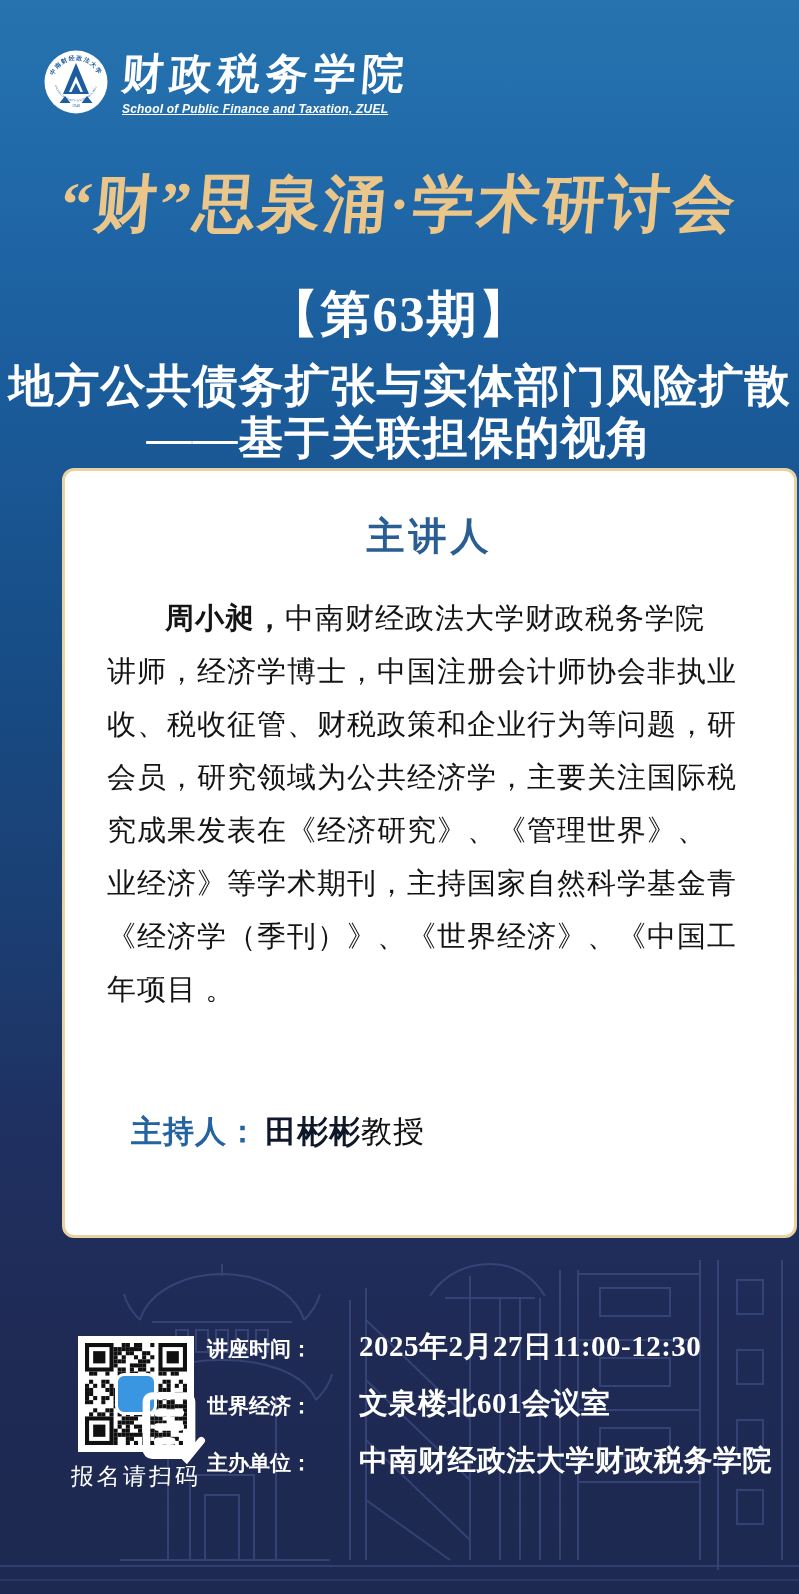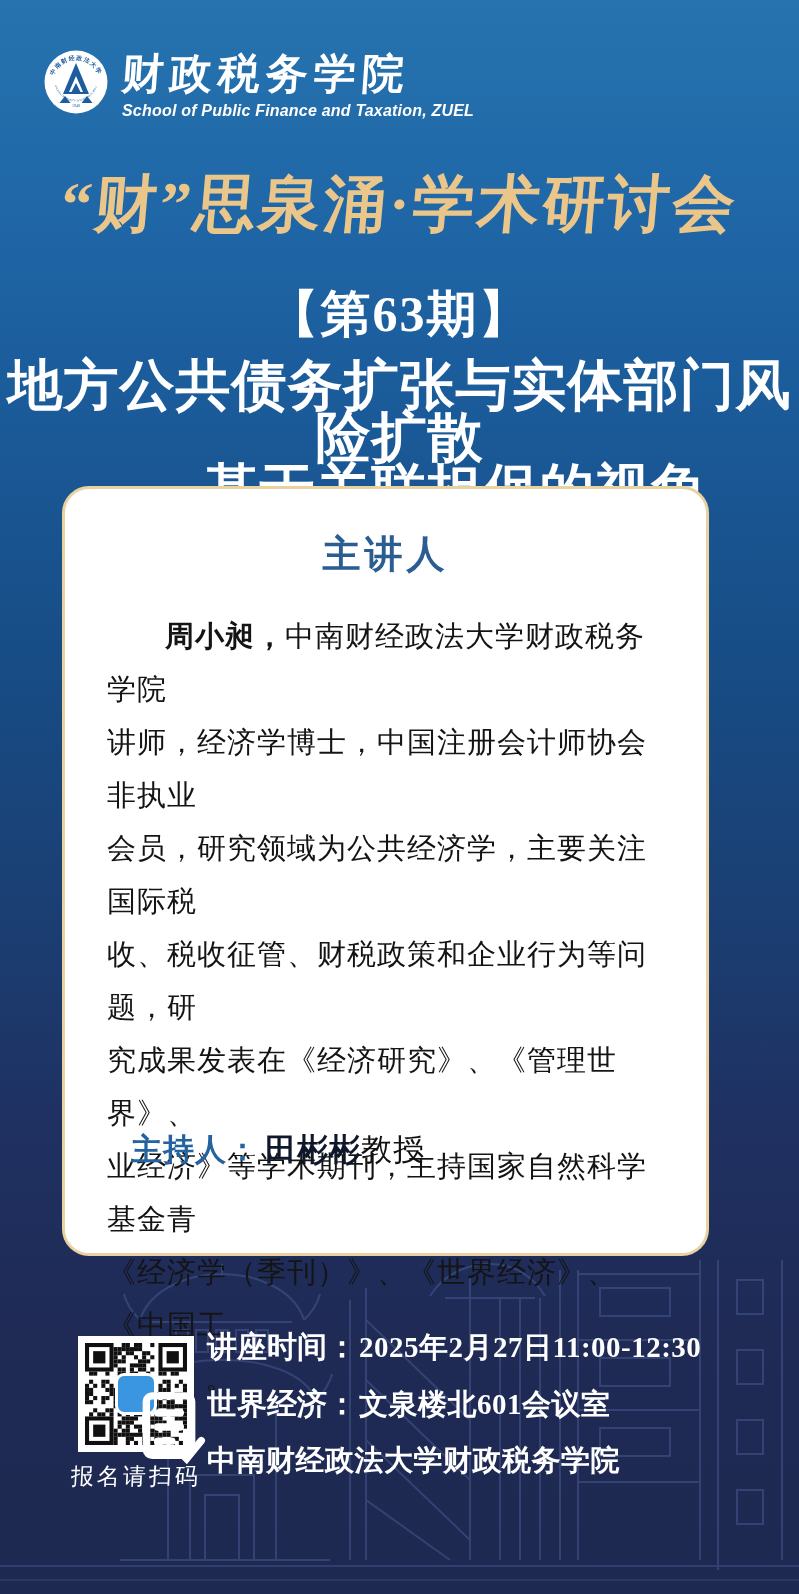--- a/index.html
+++ b/index.html
@@ -13,33 +13,33 @@
   .poster > *{position:absolute;z-index:1;}
   
   .building-art{z-index:0;left:0;top:1258px;}
   
   .logo-row{left:44px;top:50px;display:flex;align-items:flex-start;}
   .seal{width:64px;height:64px;flex:0 0 auto;}
   .logo-text{margin-left:14px;color:#ffffff;}
   .school-cn{font-size:42px;font-weight:bold;letter-spacing:6px;line-height:48px;
              transform:skewX(-4deg);}
   .school-en{font-family:"Liberation Sans","DejaVu Sans",sans-serif;
-             font-size:16px;font-weight:bold;font-style:italic;margin-top:4px;letter-spacing:0.2px;}
+             font-size:12px;font-weight:bold;font-style:italic;margin-top:4px;letter-spacing:0.2px;text-decoration:underline;}
   
   .series-title{left:0;top:162px;width:100%;text-align:center;
     color:#eac68b;font-size:62px;font-weight:bold;letter-spacing:3px;
     transform:skewX(-5deg);}
   
   .issue{left:0;top:281px;width:100%;text-align:center;color:#ffffff;
     font-size:50px;font-weight:bold;letter-spacing:2px;}
   .main-title{left:0;top:360px;width:100%;margin:0;text-align:center;color:#ffffff;
-    font-size:55px;font-weight:bold;line-height:52px;letter-spacing:1px;}
-  
-  .card{left:62px;top:486px;width:647px;height:770px;background:#ffffff;
-    border:3px solid #e9d2a0;border-radius:27px;box-sizing:border-box;}
+    font-size:45px;font-weight:bold;line-height:52px;letter-spacing:1px;}
+  
+  .card{left:62px;top:468px;width:735px;height:770px;background:#ffffff;
+    border:3px solid #e9d2a0;border-radius:12px;box-sizing:border-box;}
   .card h2{margin:40px 0 0 0;text-align:center;color:#2a5d92;
     font-size:38px;letter-spacing:4px;font-weight:bold;}
   .bio{margin:30px 36px 0 42px;font-size:29px;line-height:53px;
     color:#141414;letter-spacing:1px;}
   .bio .indent{text-indent:58px;}
   .bio .bold{font-weight:bold;}
   .host-row{position:absolute;left:66px;top:640px;font-size:31px;letter-spacing:1px;}
   .host-label{color:#2563a0;font-weight:bold;}
   .host-name{color:#0f172a;font-weight:bold;margin-left:6px;}
   .host-title{color:#111111;}
@@ -49,21 +49,21 @@
     box-sizing:border-box;padding:7px;}
   .qr-box svg{display:block;width:102px;height:102px;}
   .qr-icon{position:absolute;left:37px;top:37px;width:42px;height:42px;
     background:#3a96e0;border:3px solid #ffffff;border-radius:9px;box-sizing:border-box;}
   .qr-caption{width:150px;margin-left:-17px;margin-top:9px;text-align:center;
     color:#ffffff;font-size:23px;letter-spacing:3px;transform:skewX(-3deg);}
   
   .info-rows{left:207px;top:1327px;}
   .info-row{display:flex;align-items:baseline;margin-bottom:19px;height:38px;}
   .info-label{display:inline-block;width:152px;color:#ffffff;
-    font-size:30px;font-weight:bold;font-family:Liberation Serif, serif;}
+    font-size:21px;font-weight:bold;font-family:Liberation Serif, serif;}
   .info-value{color:#ffffff;font-size:29px;font-weight:bold;letter-spacing:0.5px;
     white-space:nowrap;}
 </style>
 </head>
 <body>
 
 <div class="poster">
 
   <svg class="building-art" width="799" height="336" viewBox="0 0 799 336">
     <g fill="none" stroke="#4a5c94" stroke-width="2" opacity="0.5">
@@ -146,22 +146,22 @@
     <span>——基于关联担保的视角</span>
   </h1>
 
   <section class="card">
     <h2>主讲人</h2>
     <div class="bio">
       <div class="bio-line indent">
         <span class="bold">周小昶，</span><span>中南财经政法大学财政税务学院</span>
       </div>
       <div class="bio-line">讲师，经济学博士，中国注册会计师协会非执业</div>
+      <div class="bio-line">收、税收征管、财税政策和企业行为等问题，研</div>
       <div class="bio-line">会员，研究领域为公共经济学，主要关注国际税</div>
-      <div class="bio-line">收、税收征管、财税政策和企业行为等问题，研</div>
       <div class="bio-line">究成果发表在《经济研究》、《管理世界》、</div>
       <div class="bio-line">业经济》等学术期刊，主持国家自然科学基金青</div>
       <div class="bio-line">《经济学（季刊）》、《世界经济》、《中国工</div>
       <div class="bio-line">年项目 。</div>
     </div>
     <div class="host-row">
       <span class="host-label">主持人：</span><span class="host-name">田彬彬</span><span class="host-title">教授</span>
     </div>
   </section>
 
@@ -435,17 +435,18 @@
   <div class="info-rows">
     <div class="info-row">
       <span class="info-label">讲座时间：</span>
       <span class="info-value">2025年2月27日11:00-12:30</span>
     </div>
     <div class="info-row">
       <span class="info-label">世界经济：</span>
       <span class="info-value">文泉楼北601会议室</span>
     </div>
     <div class="info-row">
+      <span class="info-label">主办单位：</span>
       <span class="info-value">中南财经政法大学财政税务学院</span>
     </div>
   </div>
 
 </div>
 
 </body></html>

